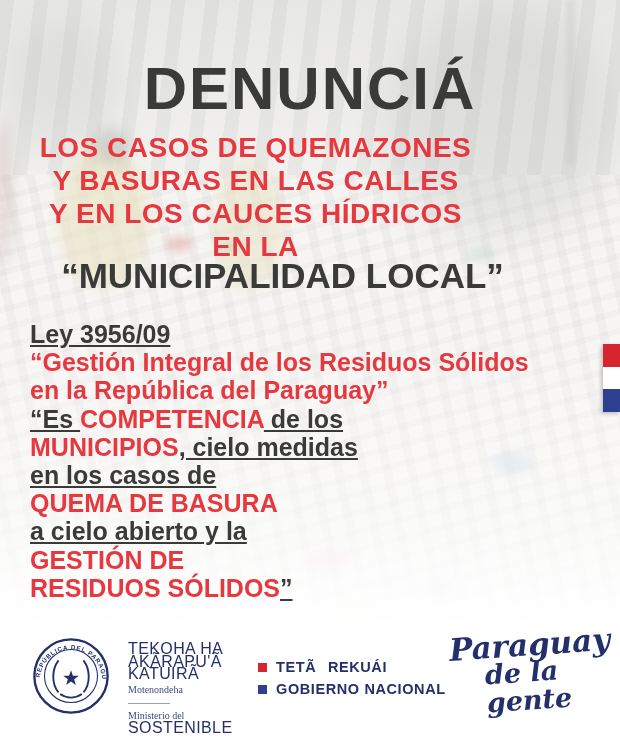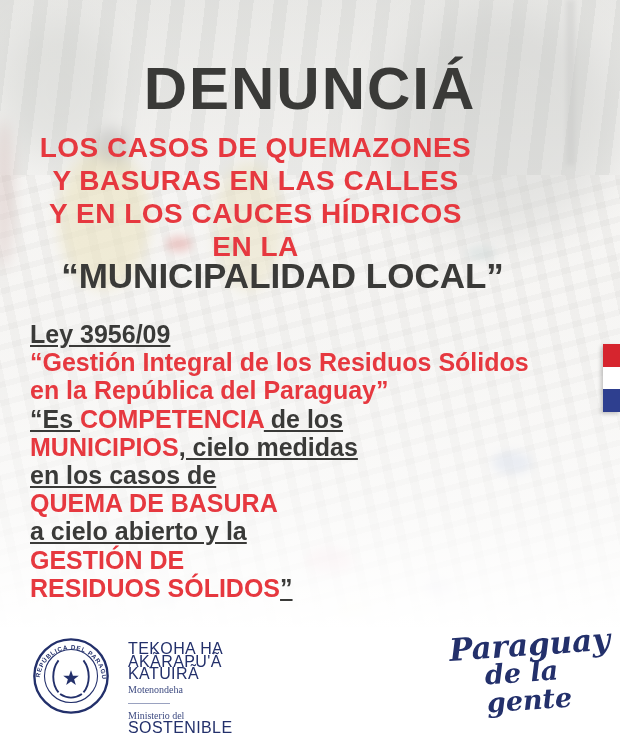--- a/index.html
+++ b/index.html
@@ -158,20 +158,30 @@
 
     <div class="ministry">
       <div class="m-bold">TEKOHA HA</div>
       <div class="m-bold">AKÃRAPU'Ã KATUIRÃ</div>
       <div class="m-serif mote">Motenondeha</div>
       <hr class="m-rule">
       <div class="m-serif">Ministerio del</div>
       <div class="m-bold">SOSTENIBLE</div>
     </div>
 
+    <div class="gov">
+      <div class="gov-row">
+        <span class="sq sq-red"></span>
+        <span class="gov-text wide">TETÃ REKUÁI</span>
+      </div>
+      <div class="gov-row">
+        <span class="sq sq-blue"></span>
+        <span class="gov-text">GOBIERNO NACIONAL</span>
+      </div>
+    </div>
 
     <div class="slogan">
       <div class="s1">Paraguay</div>
       <div class="s2">de la gente</div>
     </div>
 
   </div>
 </div>
 
 </body></html>

